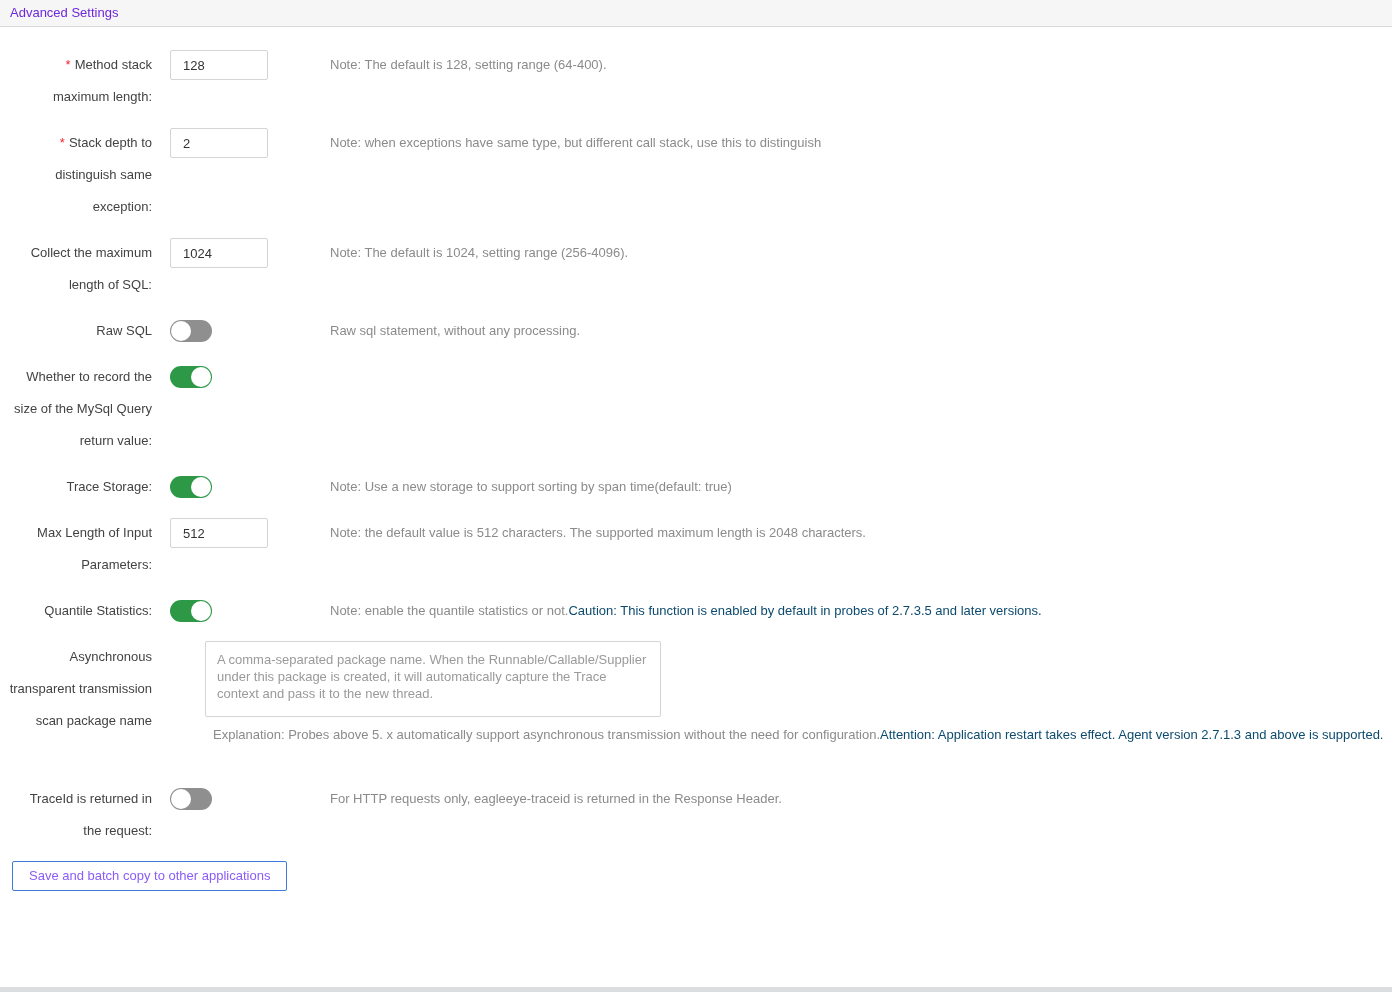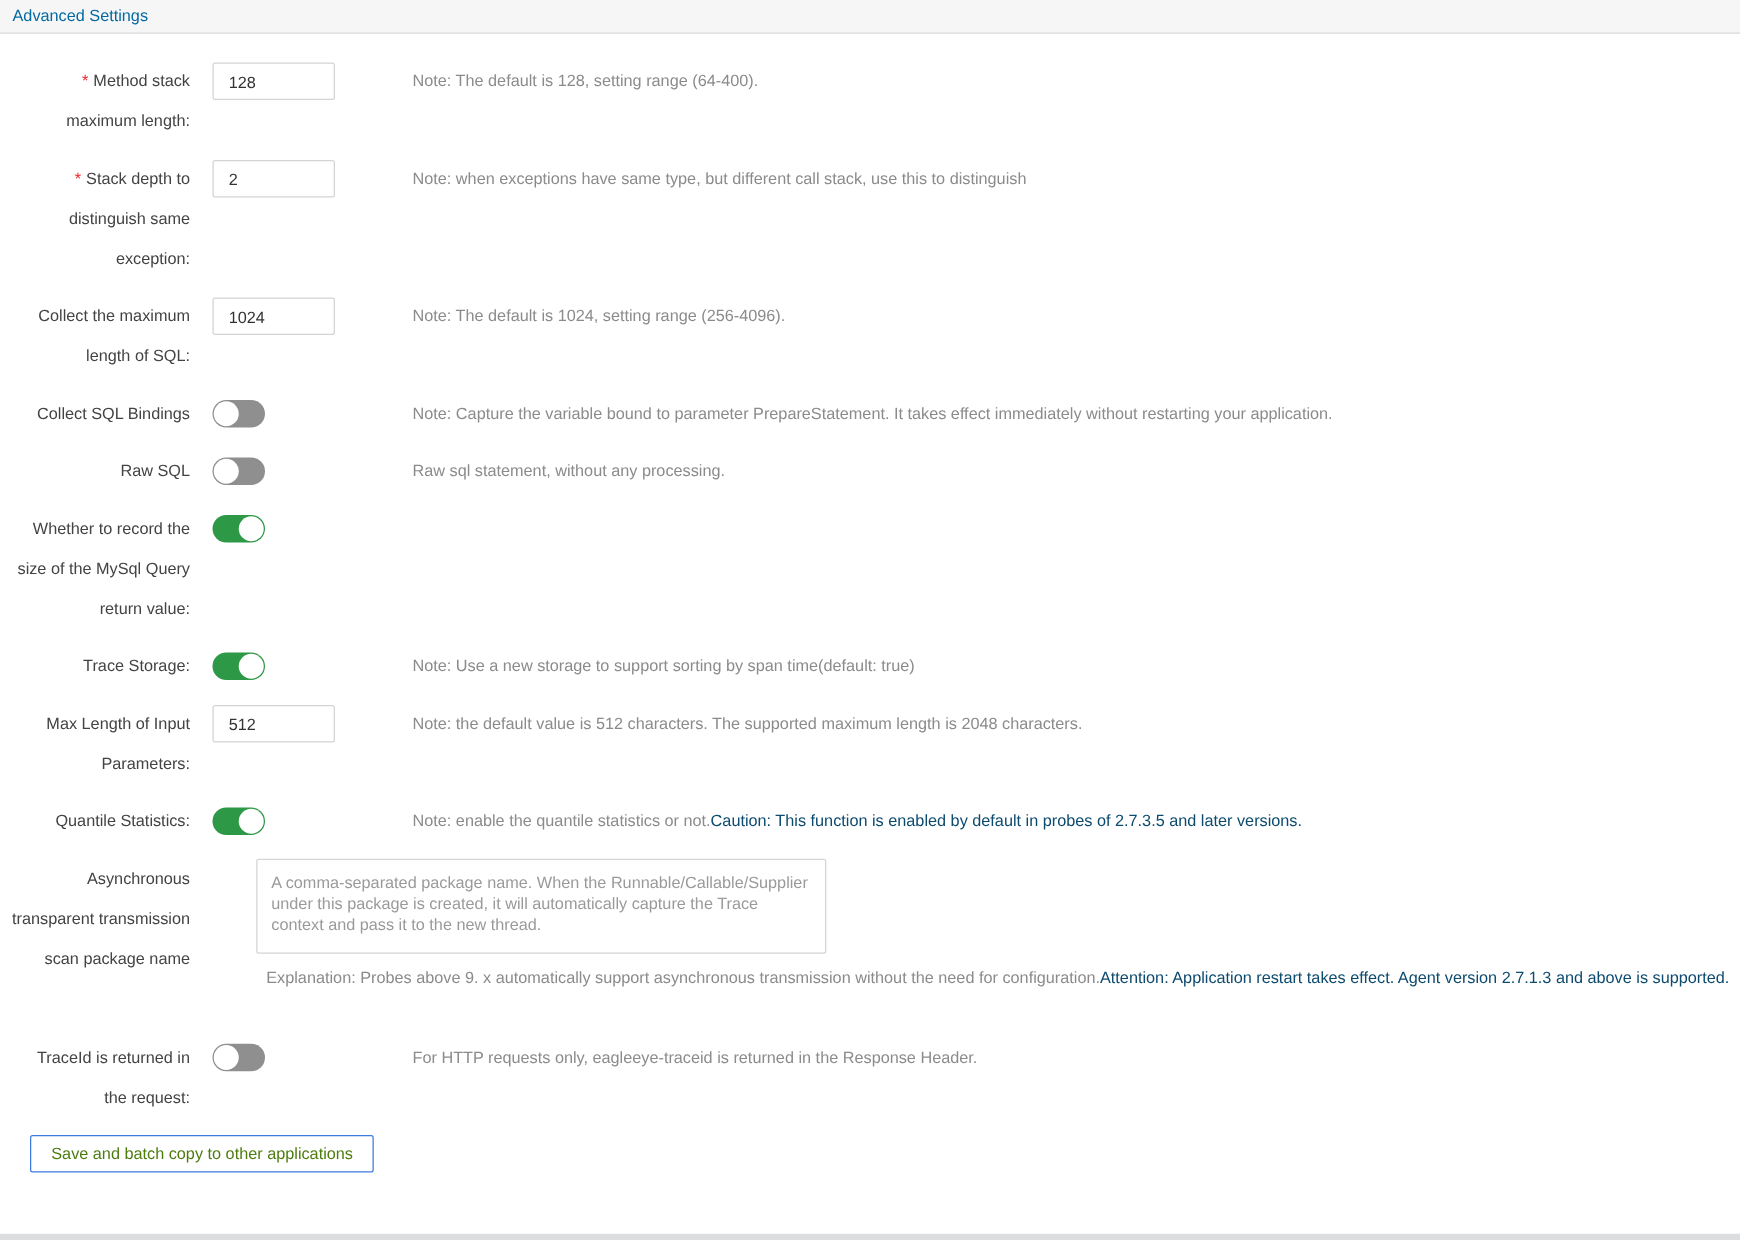--- a/index.html
+++ b/index.html
@@ -4,21 +4,21 @@
 <style>
   * { margin:0; padding:0; box-sizing:border-box; }
   html,body { width:1392px; height:992px; overflow:hidden; background:#fff;
               font-family:"Liberation Sans", sans-serif; }
   .page { position:relative; width:1392px; height:992px; background:#fff; }
 
   .top-edge { position:absolute; top:0; left:404px; right:0; height:4px; background:#e9e9eb; }
 
   .header { position:relative; height:27px; line-height:26px; background:#f6f6f7;
             border-bottom:1px solid #d9d9db; padding-left:10px;
-            font-size:13px; color:#0369a1; }
+            font-size:13px; color:#6d28d9; }
 
   .form { padding-top:22px; }
 
   .row { display:flex; align-items:flex-start; margin-bottom:14px; }
 
   .label { width:152px; flex-shrink:0; text-align:right; line-height:32px;
            font-size:13px; color:#434343; padding-left:8px; }
   .req { color:#f5222d; margin-right:4px; font-size:13px; }
 
   .control { width:160px; flex-shrink:0; margin-left:18px; }
@@ -41,23 +41,23 @@
 
   .async-col { flex:1; margin-left:18px; }
   .pkg-textarea { width:456px; height:76px; border:1px solid #d4d4d4; border-radius:2px;
                   padding:9px 11px; font-size:13px; line-height:17px; color:#333;
                   resize:none; outline:none; font-family:"Liberation Sans", sans-serif; }
   .pkg-textarea::placeholder { color:#9a9a9a; }
   .explanation { margin:6px 0 0 8px; font-size:13px; line-height:16px; color:#8b8b8b; }
 
   .async-row { margin-bottom:40px;gap:35px; }
 
-  .save-btn { display:inline-block; margin-left:24px; height:30px; line-height:28px;
+  .save-btn { display:inline-block; margin-left:12px; height:30px; line-height:28px;
               padding:0 16px; background:#fff; border:1px solid #3e7bde; border-radius:2px;
-              color:#4d7c0f; font-size:13px; cursor:pointer;
+              color:#8b5cf6; font-size:13px; cursor:pointer;
               font-family:"Liberation Sans", sans-serif; }
 
   .bottom-edge { position:absolute; bottom:0; left:0; right:0; height:5px; background:#dcdddf; }
 </style>
 </head>
 <body>
 
 <div class="page">
   <div class="top-edge"></div>
 
@@ -88,29 +88,20 @@
     
     <div class="row">
       <div class="label"><span>Collect the maximum length of SQL:</span></div>
       <div class="control">
         <input class="field" type="text" value="1024" style="">
       </div>
       <div class="note">Note: The default is 1024, setting range (256-4096).</div>
     </div>
 
     
-    <div class="row">
-      <div class="label"><span>Collect SQL Bindings</span></div>
-      <div class="control">
-        <div class="toggle off">
-            <div class="knob"></div>
-          </div>
-      </div>
-      <div class="note">Note: Capture the variable bound to parameter PrepareStatement. It takes effect immediately without restarting your application.</div>
-    </div>
 
     
     <div class="row">
       <div class="label"><span>Raw SQL</span></div>
       <div class="control">
         <div class="toggle off">
             <div class="knob"></div>
           </div>
       </div>
       <div class="note">Raw sql statement, without any processing.</div>
@@ -158,21 +149,21 @@
           </div>
       </div>
       <div class="note"><span>Note: enable the quantile statistics or not.</span><span class="red">Caution: This function is enabled by default in probes of 2.7.3.5 and later versions.</span></div>
     </div>
 
     
     <div class="row async-row">
       <div class="label"><span>Asynchronous transparent transmission scan package name</span></div>
       <div class="async-col">
         <textarea class="pkg-textarea" placeholder="A comma-separated package name. When the Runnable/Callable/Supplier under this package is created, it will automatically capture the Trace context and pass it to the new thread." style=""></textarea>
-        <div class="explanation"><span>Explanation: Probes above 9. x automatically support asynchronous transmission without the need for configuration.</span><span class="red">Attention: Application restart takes effect. Agent version 2.7.1.3 and above is supported.</span></div>
+        <div class="explanation"><span>Explanation: Probes above 5. x automatically support asynchronous transmission without the need for configuration.</span><span class="red">Attention: Application restart takes effect. Agent version 2.7.1.3 and above is supported.</span></div>
       </div>
     </div>
 
     
     <div class="row">
       <div class="label"><span>TraceId is returned in the request:</span></div>
       <div class="control">
         <div class="toggle off">
             <div class="knob"></div>
           </div>

